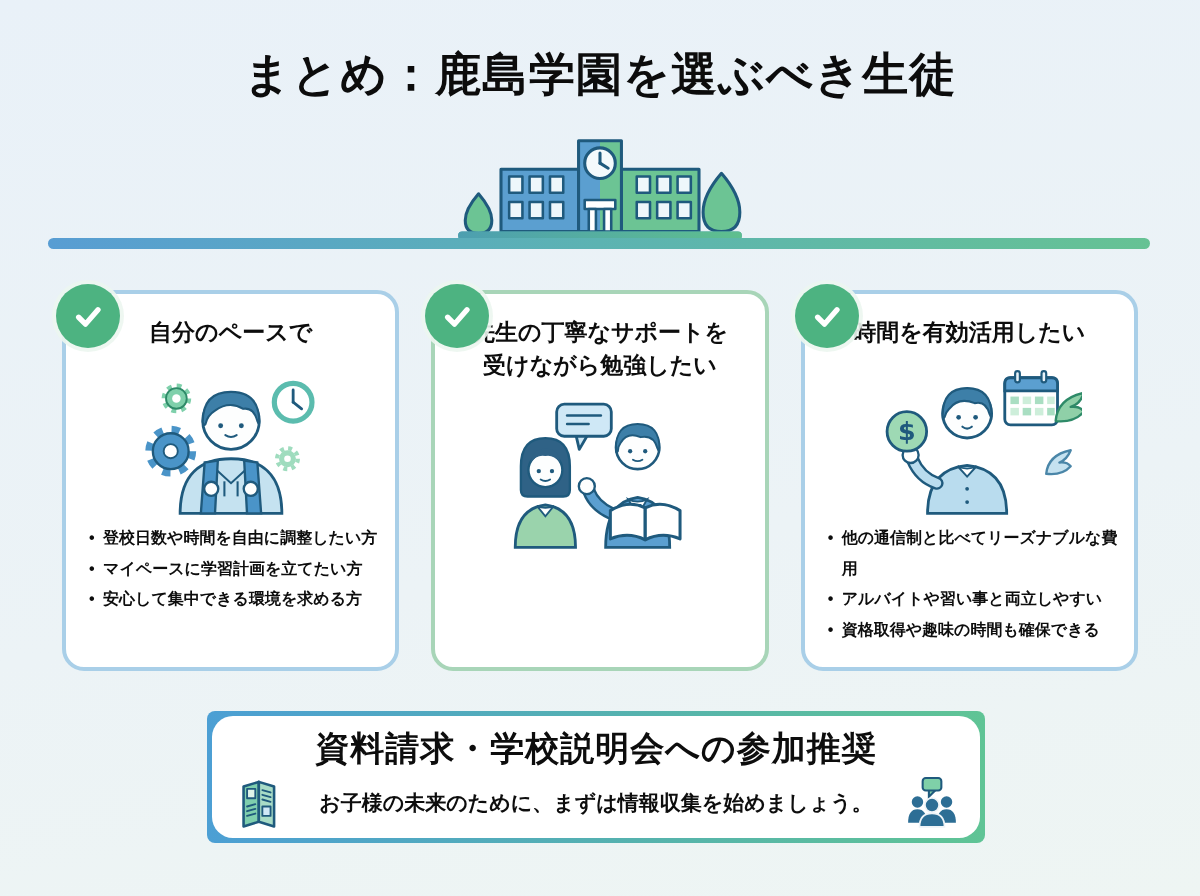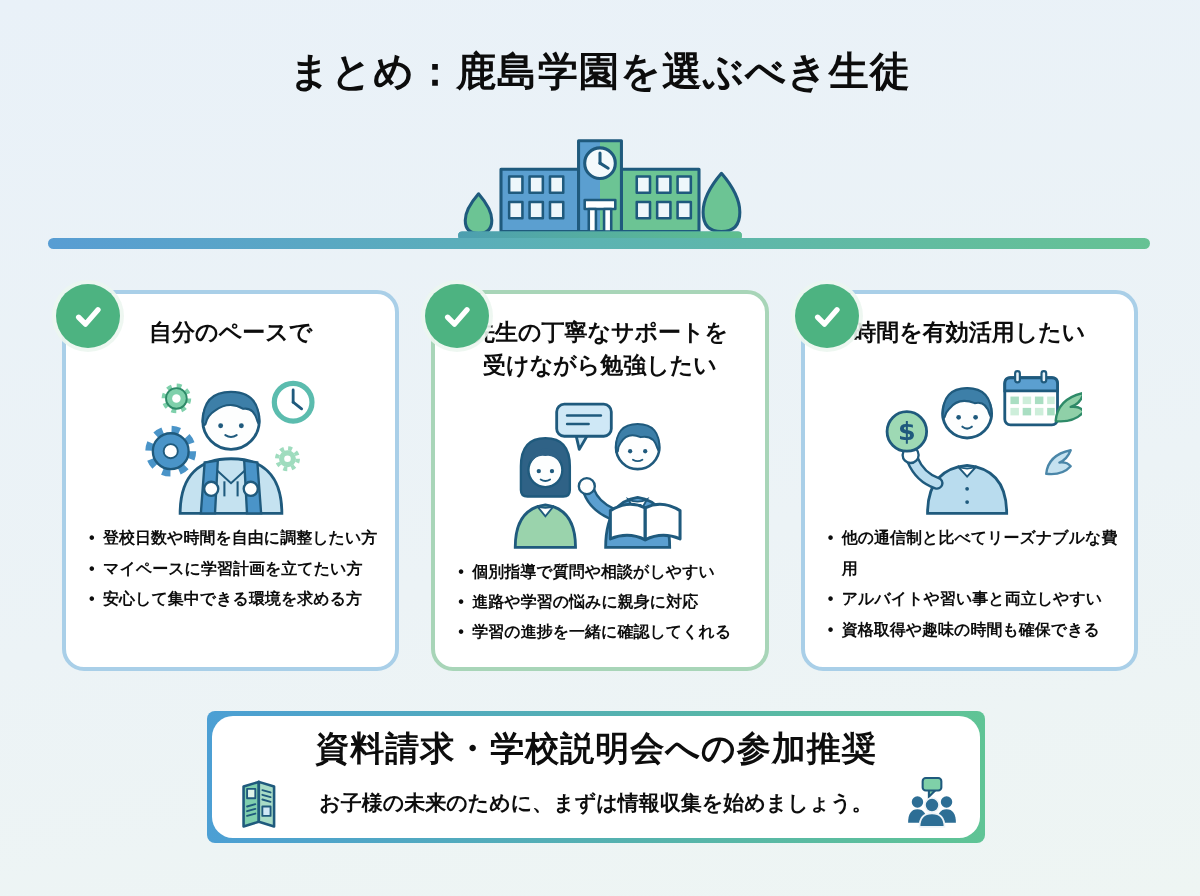--- a/index.html
+++ b/index.html
@@ -7,21 +7,21 @@
     width:1200px;height:896px;
     font-family:"Liberation Sans","DejaVu Sans",sans-serif;
     color:#0d0d0d;
   }
   .stage{
     position:relative;width:1200px;height:896px;overflow:hidden;
     background:linear-gradient(170deg,#e9f1f8 0%,#ecf3f6 60%,#eef5f3 100%);
   }
   .page-title{
     position:absolute;top:44px;left:0;width:100%;
-    text-align:center;font-size:40px;font-weight:900;letter-spacing:1px;
+    text-align:center;font-size:46px;font-weight:900;letter-spacing:1px;
     margin:0;color:#0c0c0c;
   }
   .school-illus{position:absolute;left:452px;top:116px;width:296px;height:128px;}
   .divider{
     position:absolute;left:48px;top:238px;width:1102px;height:11px;border-radius:6px;
     background:linear-gradient(90deg,#589dd3 0%,#5cb3b2 50%,#66c294 100%);
   }
   .cards-row{
     position:absolute;left:62px;top:290px;width:1076px;
     display:flex;gap:32px;
@@ -219,25 +219,20 @@
         <circle cx="152" cy="58" r="2.3" fill="#1f5a7d"></circle>
         <circle cx="168" cy="58" r="2.3" fill="#1f5a7d"></circle>
         <path d="M155,67 Q160,70 165,67" fill="none" stroke="#1f5a7d" stroke-width="2" stroke-linecap="round"></path>
 
         <g>
           <path d="M131,121 Q150,109 168,118 L168,152 Q150,143 131,151 Z" fill="#ffffff" stroke="#1f5a7d" stroke-width="3.2" stroke-linejoin="round"></path>
           <path d="M205,121 Q186,109 168,118 L168,152 Q186,143 205,151 Z" fill="#ffffff" stroke="#1f5a7d" stroke-width="3.2" stroke-linejoin="round"></path>
           <line x1="168" y1="118" x2="168" y2="152" stroke="#1f5a7d" stroke-width="2.5"></line>
         </g>
       </svg>
-      <ul class="bullets">
-        <li>個別指導で質問や相談がしやすい</li>
-        <li>進路や学習の悩みに親身に対応</li>
-        <li>学習の進捗を一緒に確認してくれる</li>
-      </ul>
     </div>
 
     <div class="card">
       <div class="check-badge">
         <svg viewBox="0 0 64 64">
             <path d="M17 34 L28 45 L48 22" fill="none" stroke="#ffffff" stroke-width="8.5" stroke-linecap="round" stroke-linejoin="round"></path>
           </svg>
       </div>
       <div class="card-title">
         <span>時間を有効活用したい</span>

